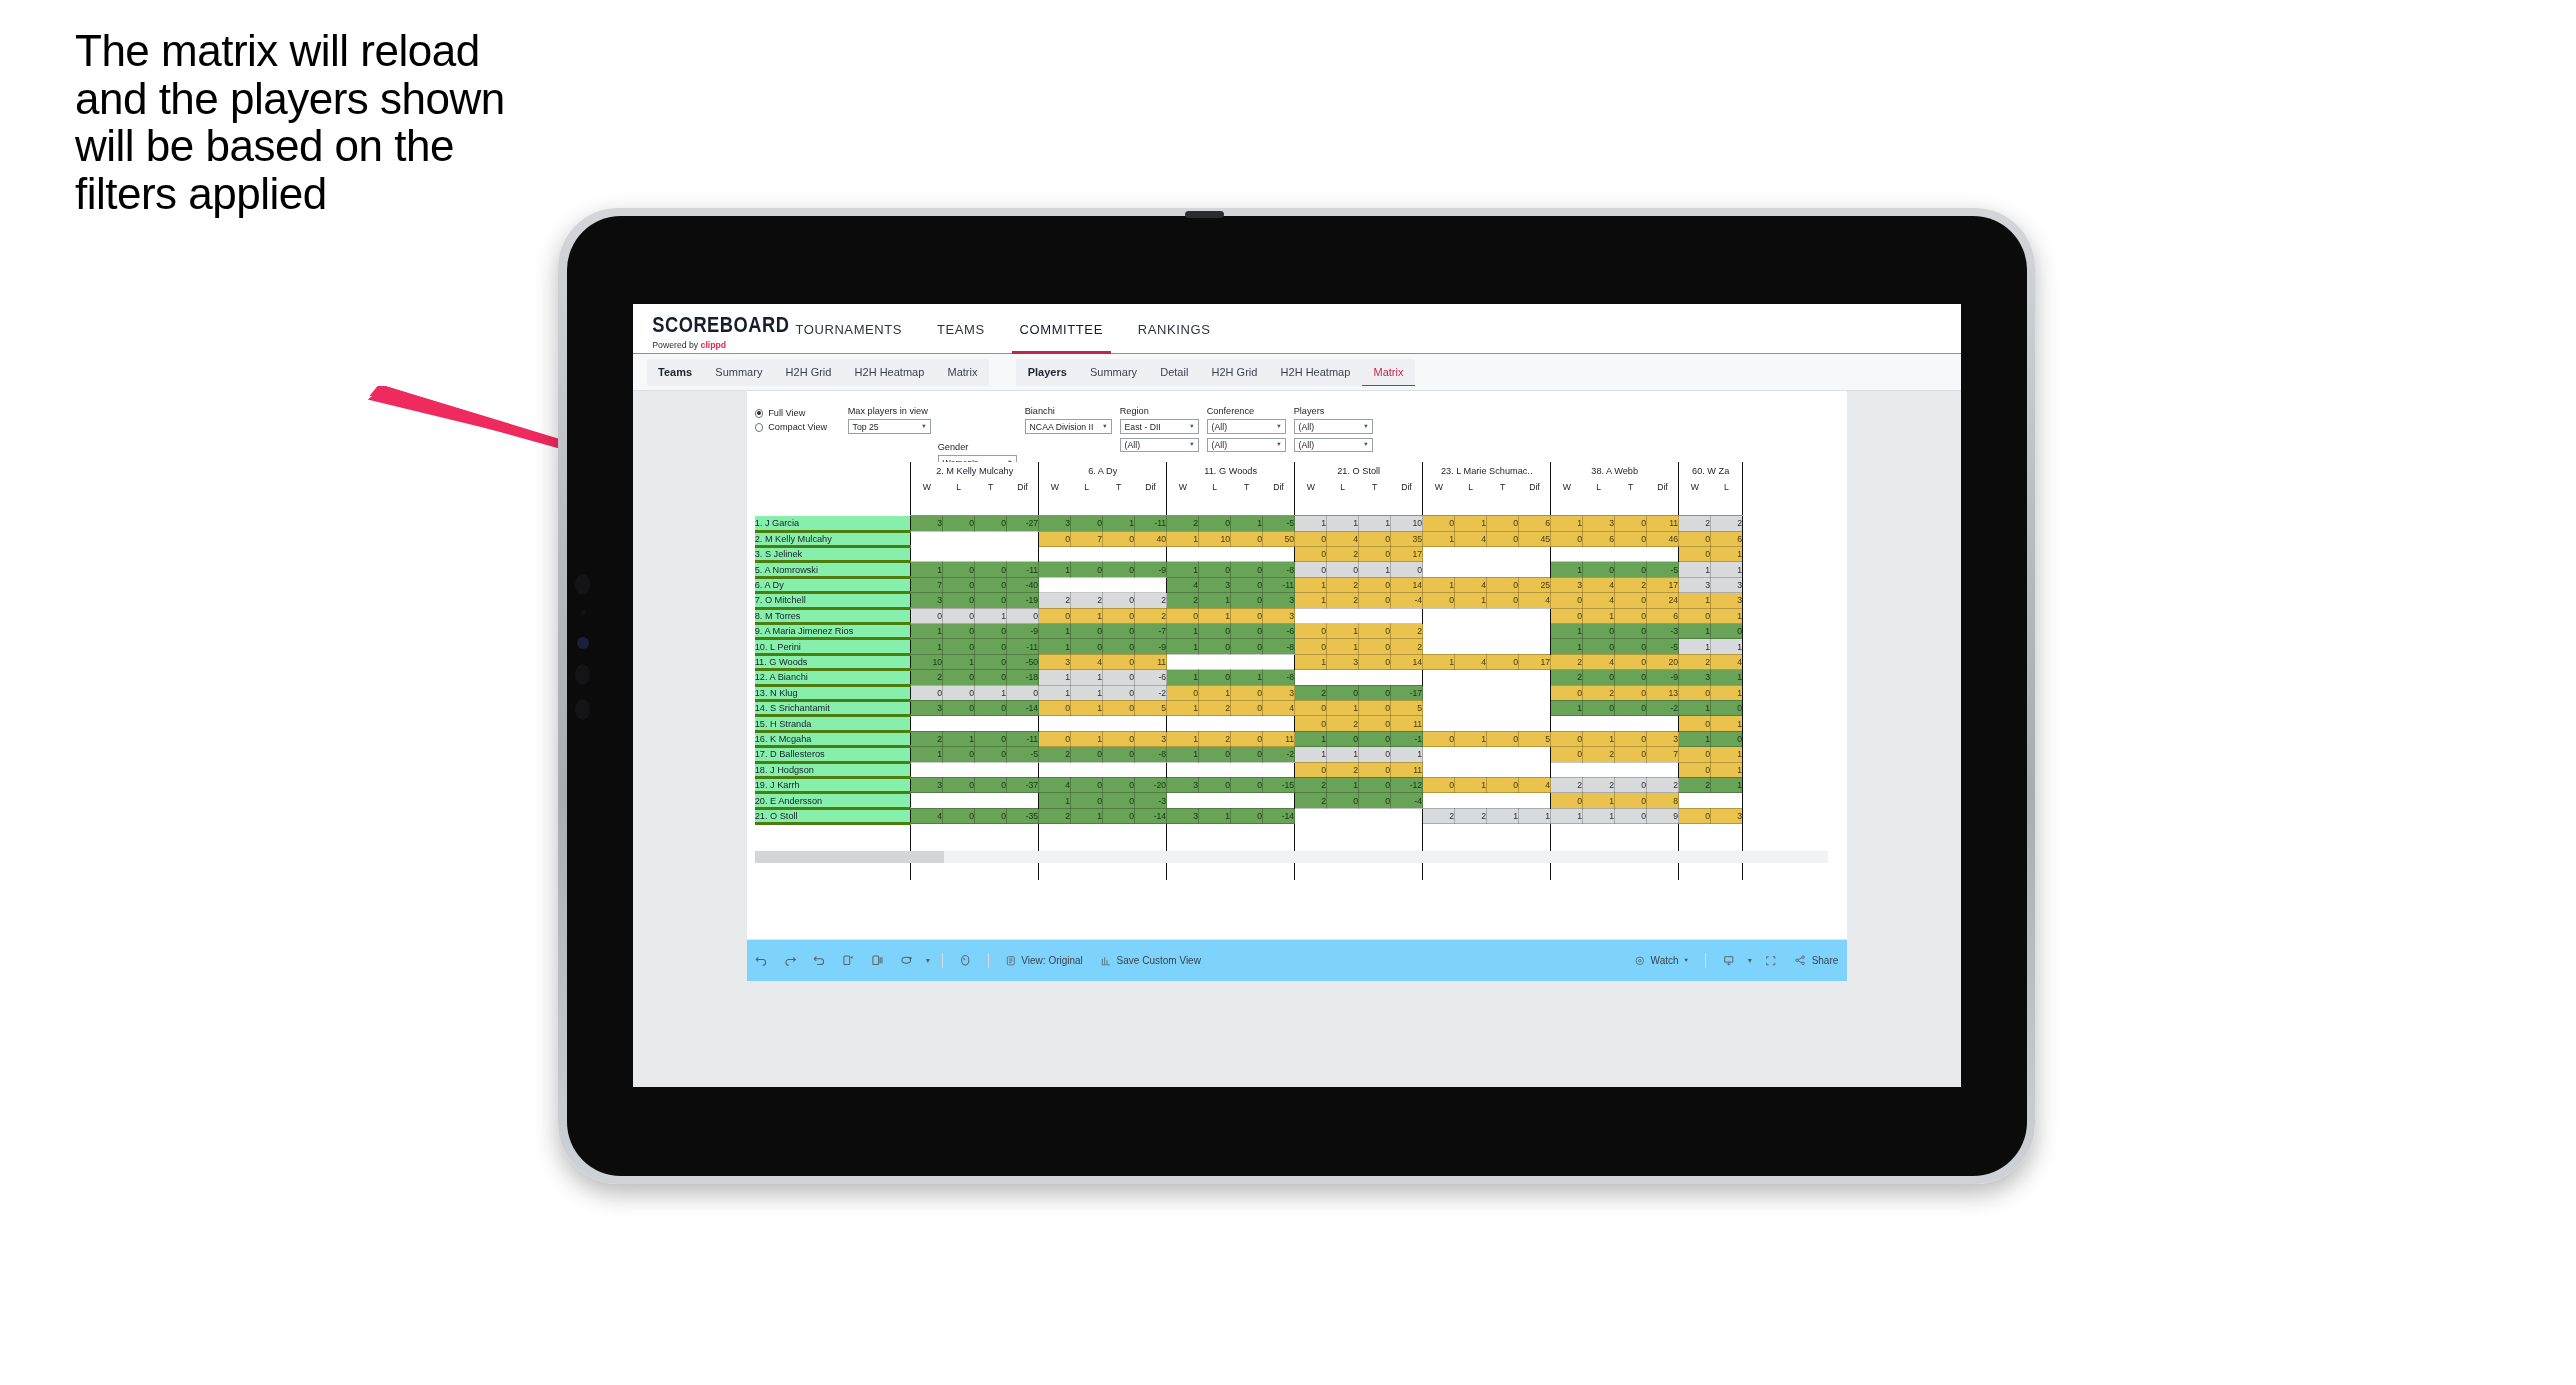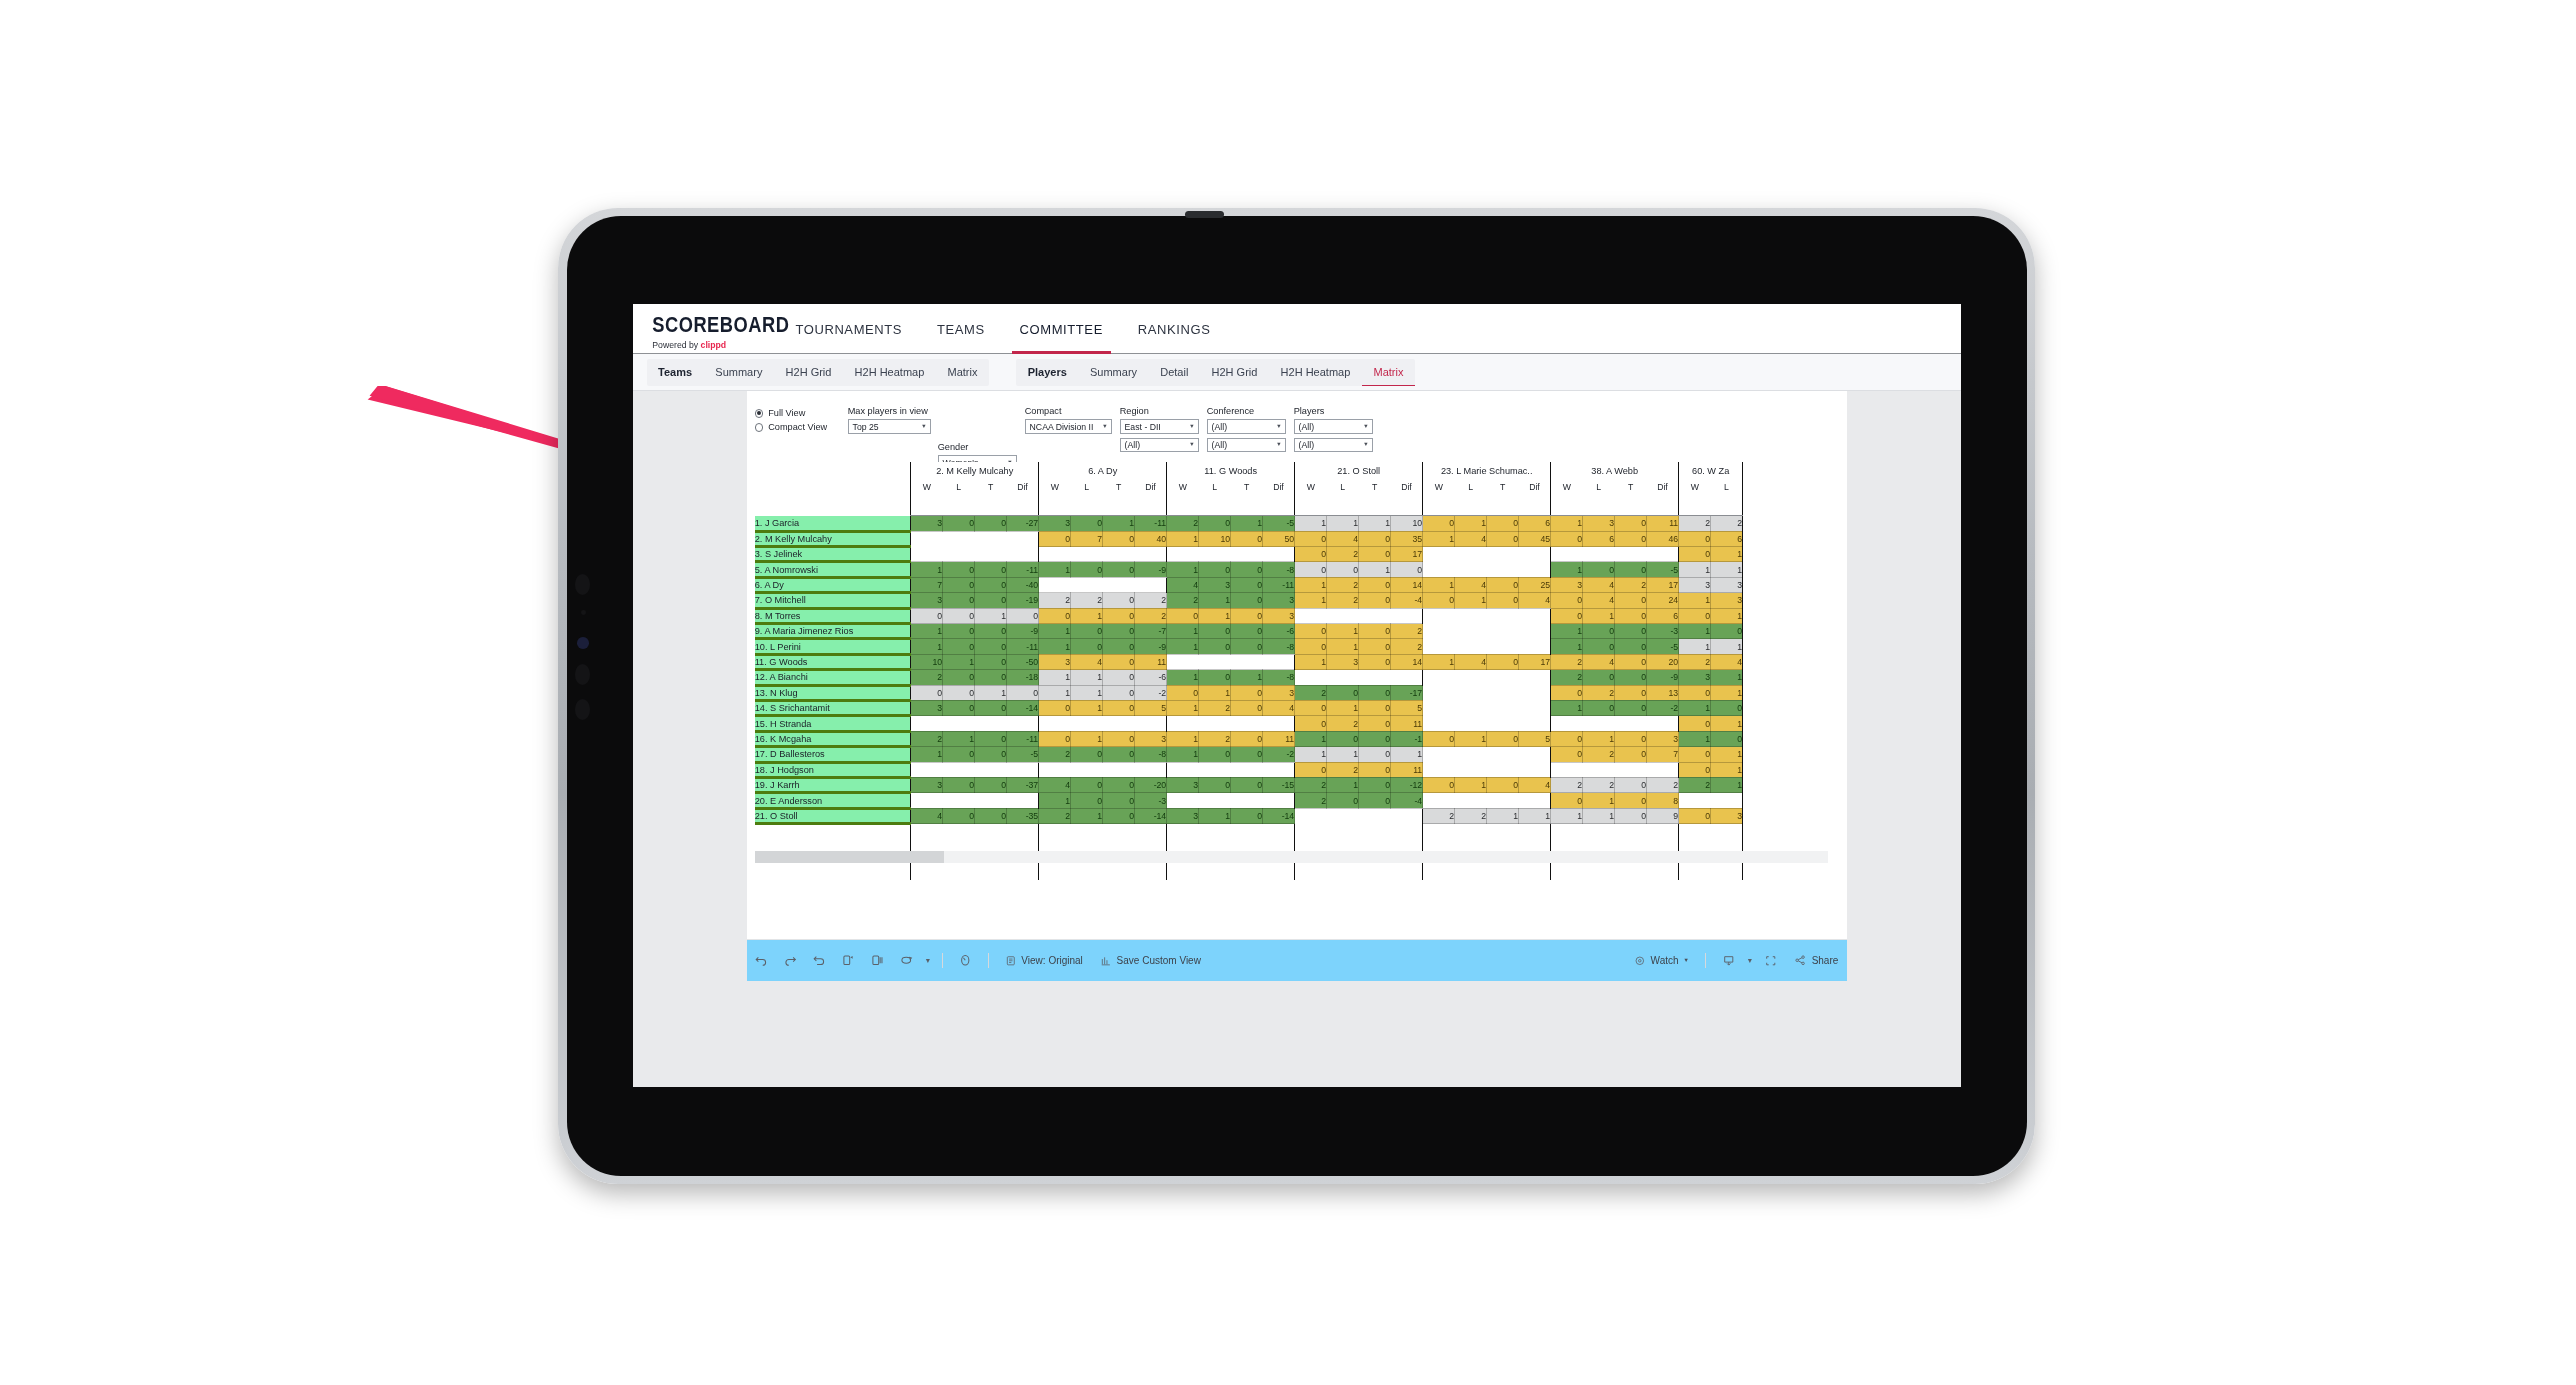--- a/index.html
+++ b/index.html
@@ -185,20 +185,21 @@
     padding:0 8.7px; white-space:nowrap;
   }
   .tb-spacer { flex:1; }
   svg.ic { display:block; }
 </style>
 </head>
 <body>
 
 <div id="stage">
 
+  <div class="annotation">The matrix will reload and the players shown will be based on the filters applied</div>
 
   <svg class="arrow-svg" viewBox="0 0 640 220">
     <polygon points="0,14 560,150 536,176 558,182 600,206 592,158 578,174 18,0" fill="#ef2a5f"></polygon>
     <path d="M2,10 L584,172 L566,196 L630,214 L600,150 L584,172 L12,-2 Z" fill="#ef2a5f"></path>
   </svg>
 
   <div class="tablet-outer"></div>
   <div class="tablet-inner">
     <div class="cam-dot" style="left:618px;top:-4.8px;width:39px;height:6.8px;background:#2a2c2f;border-radius:3.9px;"></div>
   </div>
@@ -267,21 +268,21 @@
 
           <div class="fg" style="left:183px;top:0px;width:79px;margin-top:36px;">
             <div class="fg-label">Gender</div>
             <div class="select">
               <span>Women's</span>
               <span class="caret">▼</span>
             </div>
           </div>
 
           <div class="fg" style="left:270px;top:0px;width:87px;">
-            <div class="fg-label">Compact</div>
+            <div class="fg-label">Bianchi</div>
             <div class="select">
               <span>NCAA Division II</span>
               <span class="caret">▼</span>
             </div>
           </div>
 
           <div class="fg" style="left:365px;top:0px;width:79px;">
             <div class="fg-label">Region</div>
             <div class="select">
               <span>East - DII</span>

